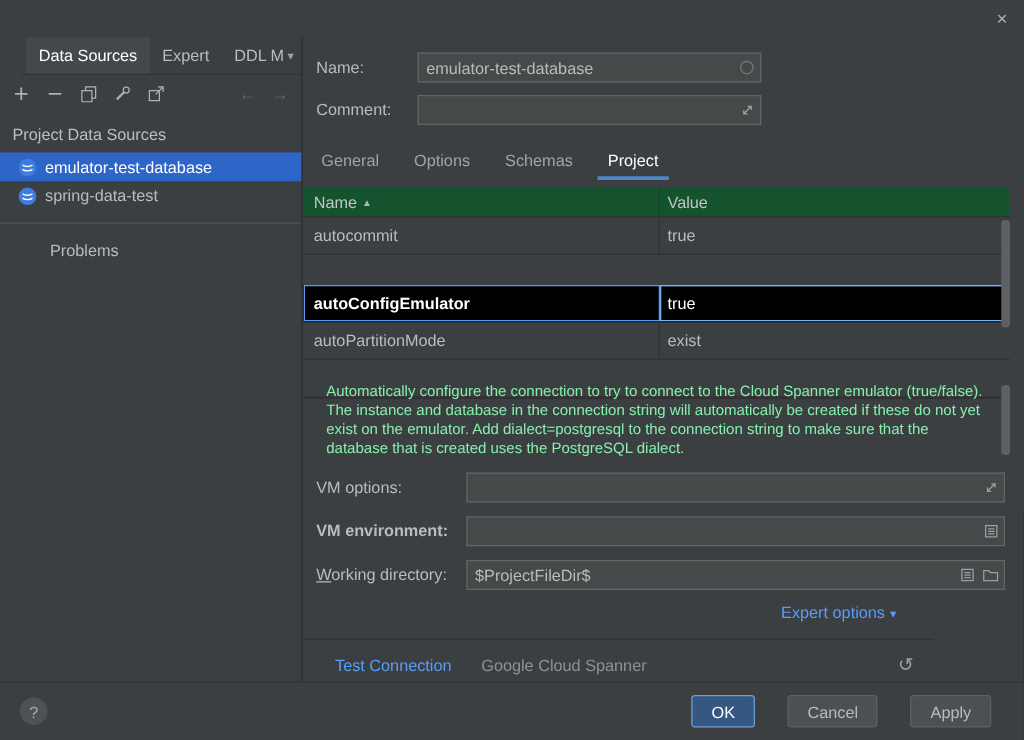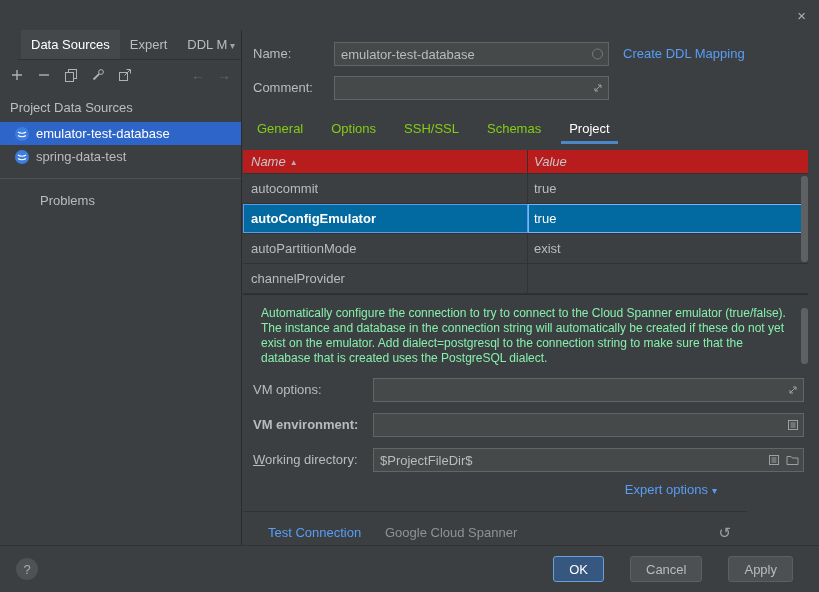--- a/index.html
+++ b/index.html
@@ -39,31 +39,31 @@
   }
   .in-icon { position:absolute; top:50%; transform:translateY(-50%); color:#9da0a2; line-height:1; display:flex; align-items:center; cursor:pointer; }
   .spin-circle { width:11px; height:11px; border:1.5px solid #787b7e; border-radius:50%; display:inline-block; }
   .link { color:#589df6; cursor:pointer; }
 
   .row-name   { position:absolute; top:12px; left:0; right:0; height:24px; }
   .row-comment{ position:absolute; top:46px; left:0; right:0; height:24px; }
   .iw-short { left:91px; width:275px; }
 
   .tabs-row { position:absolute; top:84px; left:0; right:0; height:30px; display:flex; }
-  .m-tab { position:relative; padding:0 14px; line-height:30px; cursor:pointer; color:#84cc16; }
+  .m-tab { position:relative; padding:0 14px; line-height:30px; cursor:pointer; color:#a3a3a3; }
   .m-tab.active { color:#fff; }
   .m-tab.active::after { content:""; position:absolute; left:6px; right:6px; bottom:0; height:3px; background:#4a88c7; }
 
   .table { position:absolute; top:120px; left:0; width:565px; border-bottom:1px solid #2b2b2b; }
-  .t-header { height:24px; background:#b91c1c; display:flex; border-bottom:1px solid #323232; color:#c3c5c7; cursor:pointer;font-style:italic; }
+  .t-header { height:24px; background:#14532d; display:flex; border-bottom:1px solid #323232; color:#c3c5c7; cursor:pointer; }
   .t-header .cell-name, .t-header .cell-value { line-height:24px; }
   .t-row { height:30px; display:flex; border-bottom:1px solid #323232; background:#3c3f41; cursor:pointer; }
   .cell-name { width:285px; padding:0 8px; line-height:30px; border-right:1px solid #323232; white-space:nowrap; overflow:hidden; }
   .cell-value { flex:1; padding:0 6px; line-height:30px; white-space:nowrap; overflow:hidden; }
-  .t-row.selected { background:#0369a1; color:#fff; box-shadow:inset 0 0 0 1px #5a9bf0; }
+  .t-row.selected { background:#000000; color:#fff; box-shadow:inset 0 0 0 1px #5a9bf0;margin-top:24px; }
   .t-row.selected .cell-name { font-weight:bold; border-right:1px solid #5a9bf0; }
   .t-row.selected .cell-value { box-shadow:inset 0 0 0 1px #79b4f8; }
   .sort-arrow { font-size:8px; color:#b0b2b4; margin-left:4px; vertical-align:1px; }
 
   .thumb { position:absolute; width:7px; border-radius:3px; background:#5d6163; cursor:pointer; }
   .thumb-table { left:558px; top:146px; height:86px; }
   .thumb-desc  { left:558px; top:278px; height:56px; }
 
   .description { position:absolute; top:276px; left:18px; width:529px; height:60px; overflow:hidden;
                  font-size:12px; line-height:15px; color:#86efac; }
@@ -177,39 +177,37 @@
   <div class="main">
 
     <div class="row-name">
       <span class="flabel">Name:</span>
       <span class="input-wrap iw-short">
         <input type="text" value="emulator-test-database" style="">
         <span class="in-icon" style="right:6px;">
           <span class="spin-circle"></span>
         </span>
       </span>
-      <span class="link" style="position:absolute; left:380px; line-height:24px;">Create DDL Mapping</span>
     </div>
 
     <div class="row-comment">
       <span class="flabel">Comment:</span>
       <span class="input-wrap iw-short">
         <input type="text" value="" style="">
         <span class="in-icon" style="right:5px;">
           <svg width="12" height="12">
               <path d="M3 9L9 3M6 3h3v3M3 6v3h3" stroke="#9da0a2" fill="none"></path>
             </svg>
         </span>
       </span>
     </div>
 
     <div class="tabs-row">
       <div class="m-tab">General</div>
       <div class="m-tab">Options</div>
-      <div class="m-tab">SSH/SSL</div>
       <div class="m-tab">Schemas</div>
       <div class="m-tab active">Project</div>
     </div>
 
     <div class="table">
       <div class="t-header">
         <div class="cell-name">
           <span>Name</span><span class="sort-arrow">▲</span>
         </div>
         <div class="cell-value"><span>Value</span></div>
@@ -220,21 +218,20 @@
       </div>
       <div class="t-row selected">
         <div class="cell-name">autoConfigEmulator</div>
         <div class="cell-value">true</div>
       </div>
       <div class="t-row">
         <div class="cell-name">autoPartitionMode</div>
         <div class="cell-value">exist</div>
       </div>
       <div class="t-row">
-        <div class="cell-name">channelProvider</div>
         <div class="cell-value"></div>
       </div>
     </div>
     <div class="thumb thumb-table"></div>
 
     <div class="description">Automatically configure the connection to try to connect to the Cloud Spanner emulator (true/false). The instance and database in the connection string will automatically be created if these do not yet exist on the emulator. Add dialect=postgresql to the connection string to make sure that the database that is created uses the PostgreSQL dialect.</div>
     <div class="thumb thumb-desc"></div>
 
     <div class="row-vm1">
       <span class="flabel">VM options:</span>

